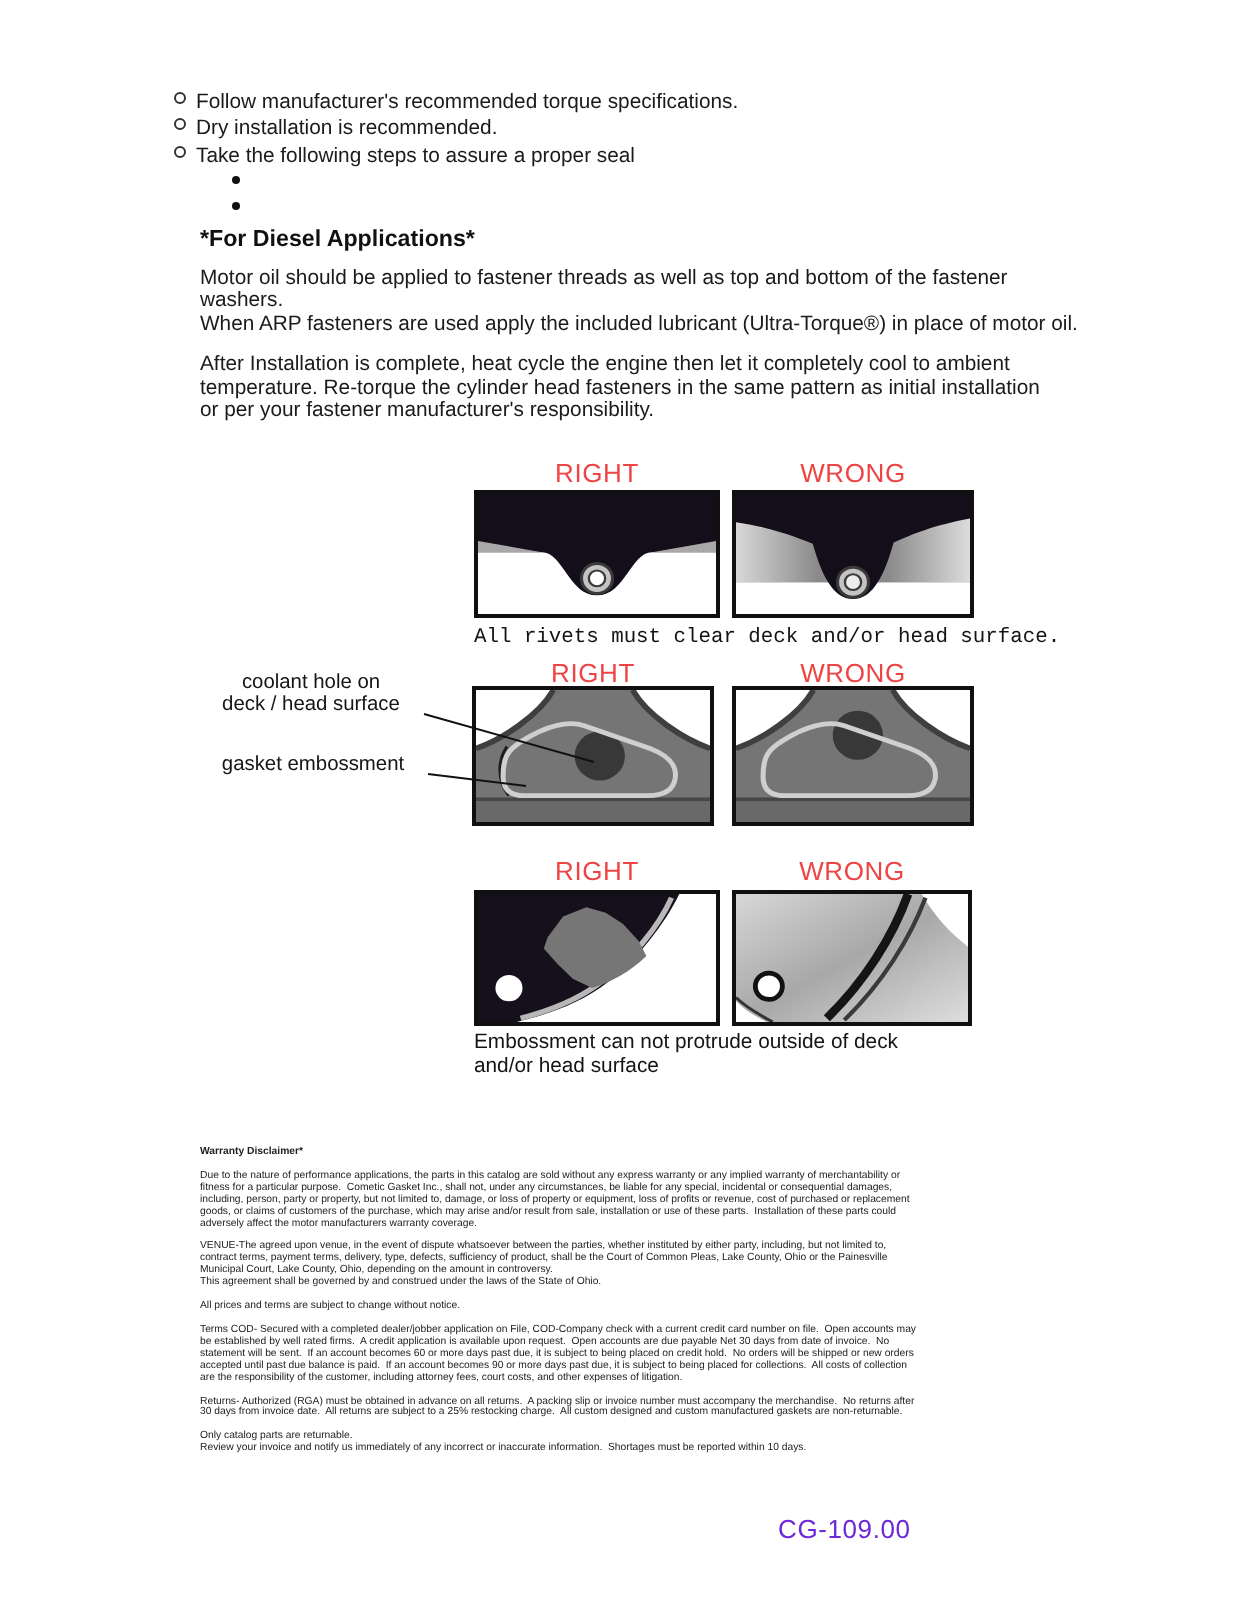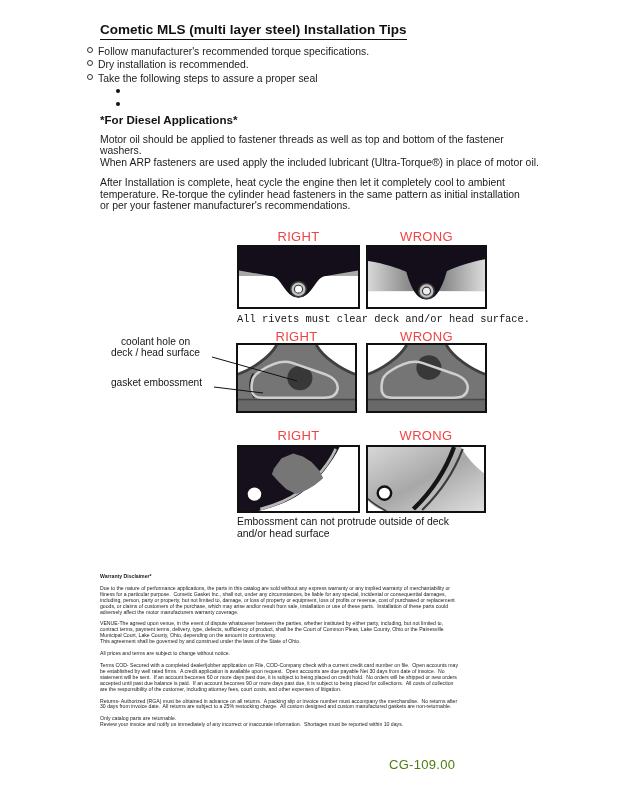--- a/index.html
+++ b/index.html
@@ -27,44 +27,43 @@
   .diesel p {margin:0 0 8px 0; white-space:pre-wrap;}
   .dlabel {position:absolute; font-size:13px; color:#ef4444; text-align:center; letter-spacing:0.3px;}
   .dcaption {position:absolute; font-size:10.4px; color:#151515; line-height:11.5px; white-space:pre-wrap;}
   .slabel {position:absolute; font-size:10.2px; line-height:11px; text-align:center; color:#151515; white-space:pre-wrap;}
   .panel {position:absolute; border:2px solid #101010; box-sizing:border-box; background:#fff;}
   .panel svg {display:block; width:100%; height:100%;}
   .leaders {position:absolute; left:100px; top:330px; width:360px; height:90px; z-index:10; pointer-events:none;}
   .disclaimer {position:absolute; left:100px; top:574px; width:424px; font-size:5.15px; line-height:5.9px; color:#222;}
   .disclaimer .dh {font-weight:bold; margin:0 0 6px 0;}
   .disclaimer p {margin:0 0 6px 0; white-space:pre-wrap;}
-  .pagenum {position:absolute; left:389px; top:757px; font-size:13px; color:#4d7c0f; letter-spacing:0.3px;}
+  .pagenum {position:absolute; left:389px; top:757px; font-size:13px; color:#6d28d9; letter-spacing:0.3px;}
 </style>
 </head>
 <body>
 
 <div class="page">
 
-  <div class="title">Cometic MLS (multi layer steel) Installation Tips</div>
 
   <div class="bullets">
     <div class="b-row"><span class="mark-o"></span><span>Follow manufacturer's recommended torque specifications.</span></div>
     <div class="b-row"><span class="mark-o"></span><span>Dry installation is recommended.</span></div>
     <div class="b-row"><span class="mark-o"></span><span>Take the following steps to assure a proper seal</span></div>
     <div class="b-row sub"><span class="mark-dot"></span></div>
     <div class="b-row sub"><span class="mark-dot"></span></div>
   </div>
 
   <div class="diesel">
     <div class="dh2">*For Diesel Applications*</div>
     <p>Motor oil should be applied to fastener threads as well as top and bottom of the fastener washers.
 When ARP fasteners are used apply the included lubricant (Ultra-Torque®) in place of motor oil.</p>
     <p>After Installation is complete, heat cycle the engine then let it completely cool to ambient
 temperature. Re-torque the cylinder head fasteners in the same pattern as initial installation
-or per your fastener manufacturer's recommendations.</p>
+or per your fastener manufacturer's responsibility.</p>
   </div>
 
   <div class="dlabel" style="left:237px;top:229px;width:123px;">RIGHT</div>
   <div class="dlabel" style="left:366px;top:229px;width:121px;">WRONG</div>
 
   <div class="panel" style="left:237px;top:245px;width:123px;height:64px;">
     <svg viewBox="0 0 123 64" preserveAspectRatio="none">
       <rect width="123" height="64" fill="#140d1a"></rect>
       <path d="M0,31 H33 C44,31 47,54 61.5,54 C76,54 79,31 90,31 H123 V64 H0 Z" fill="#ffffff"></path>
       <path d="M0,25 L33,31 H0 Z" fill="#a8a8a8"></path>

